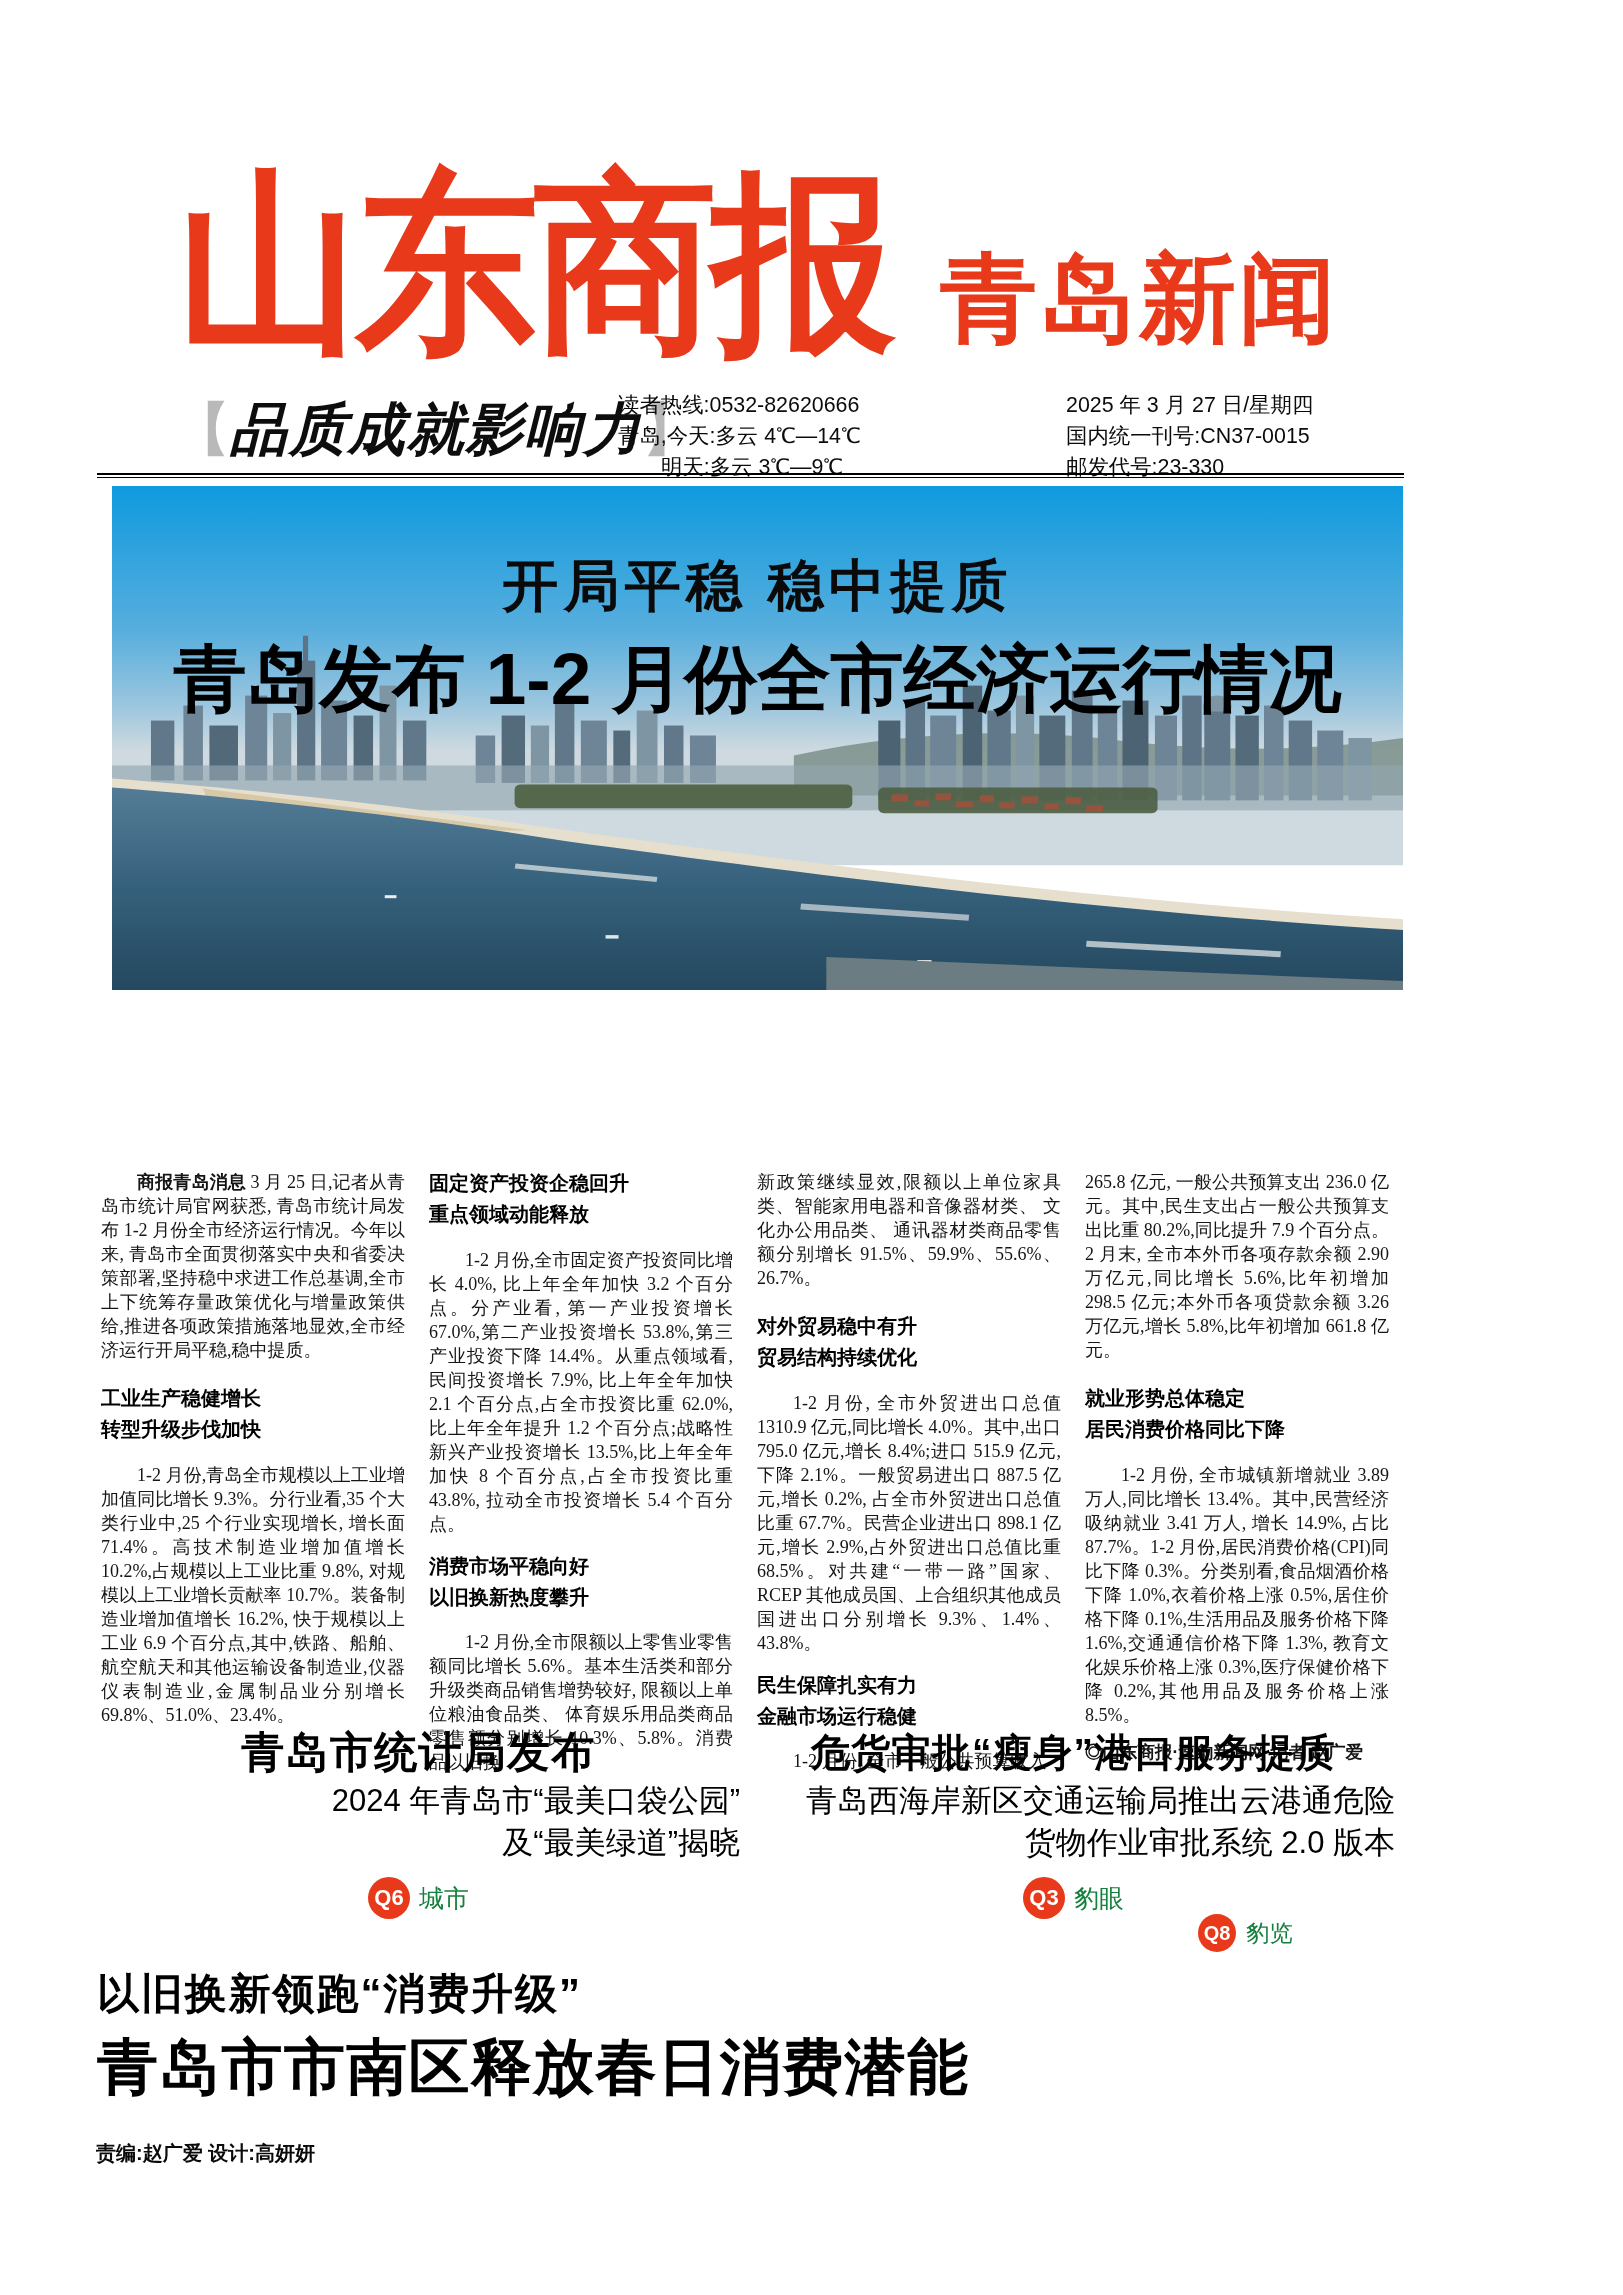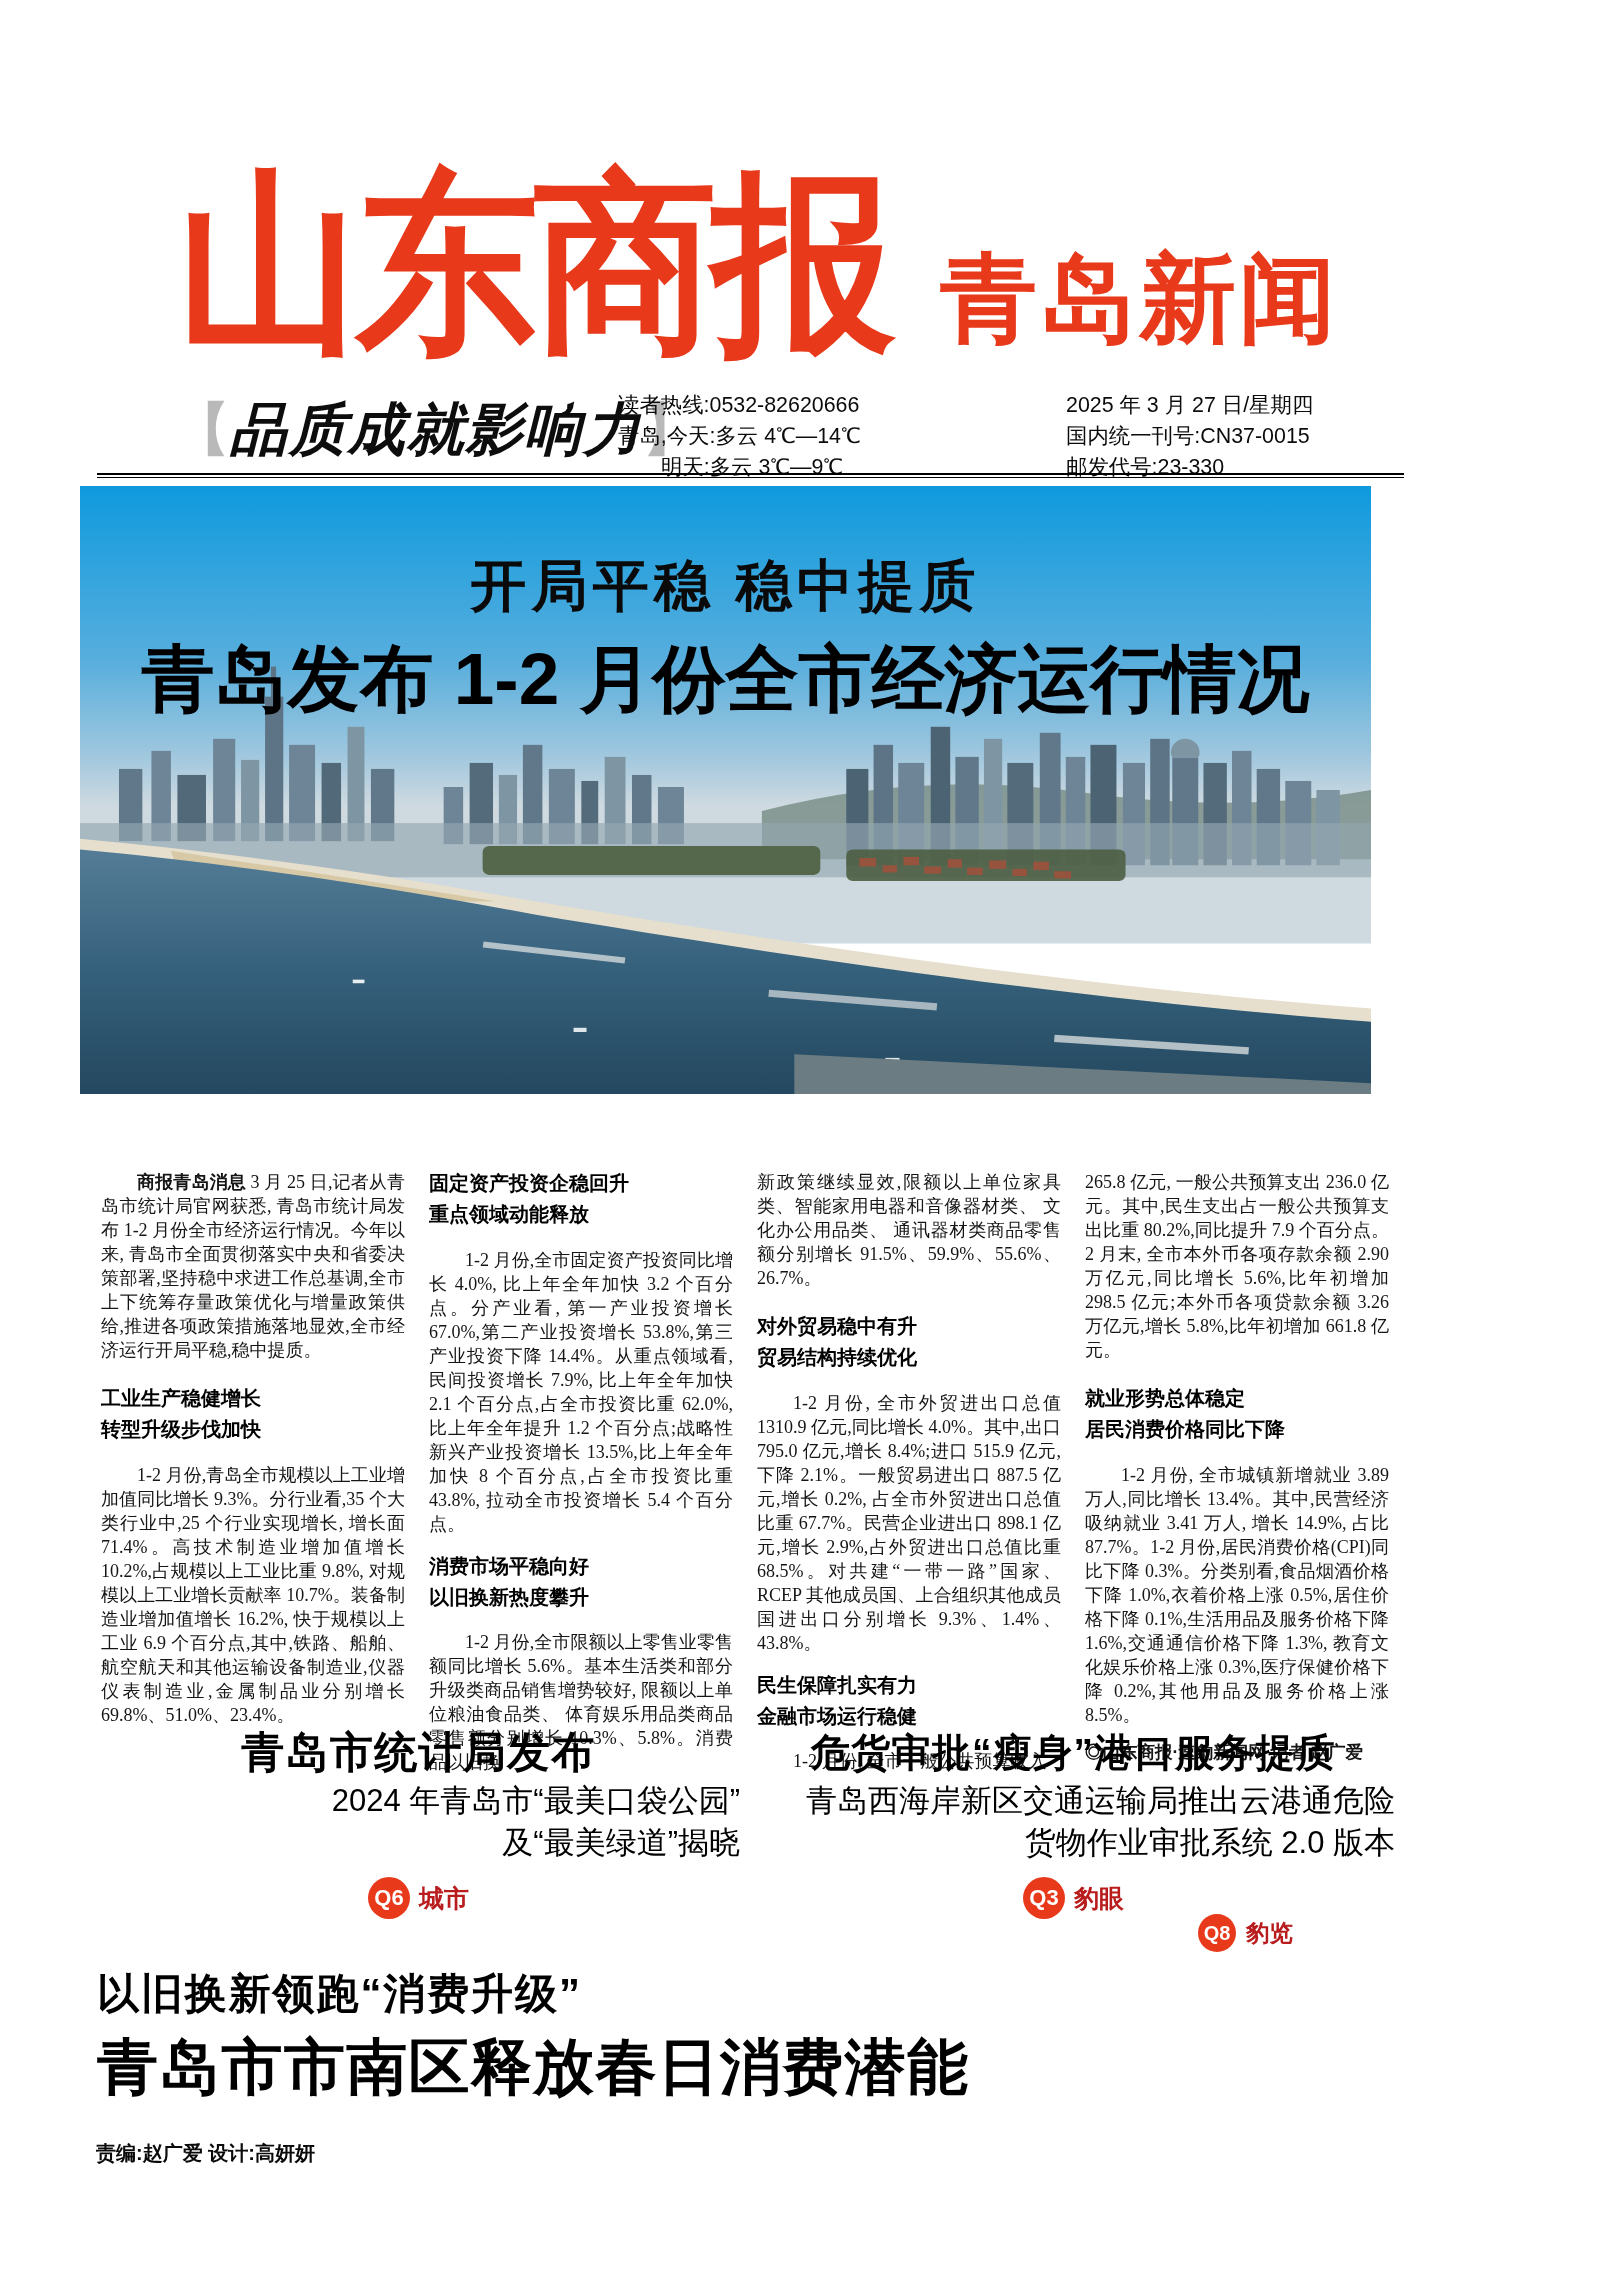--- a/index.html
+++ b/index.html
@@ -19,21 +19,21 @@
                   color:#0d0d0d; letter-spacing:1.9px; }
   .infoblock{ position:absolute; top:390px; font-size:21.4px; line-height:31px; font-weight:500; color:#0b0b0b; }
   .info-left{ left:618px; }
   .info-right{ left:1066px; }
   .info-left .l3{ padding-left:43px; }
 
   .rule{ position:absolute; left:97px; top:473px; width:1307px; height:4.5px;
          border-top:2.6px solid #000; border-bottom:1.3px solid #000; box-sizing:border-box; }
 
   
-  .photo{ position:absolute; left:80px; top:486px; width:1291px; height:608px; overflow:hidden; }
+  .photo{ position:absolute; left:112px; top:486px; width:1291px; height:504px; overflow:hidden; }
   .photo svg{ position:absolute; left:0; top:0; width:100%; height:100%; display:block; }
   .hero-kicker{ position:absolute; left:0; right:0; top:68px; text-align:center;
                 font-size:56px; line-height:1.15; font-weight:600; color:#0a0a0a; letter-spacing:5.2px; }
   .hero-headline{ position:absolute; left:0; right:0; top:149px; text-align:center;
                   font-size:73px; line-height:1.2; font-weight:900; color:#000; letter-spacing:0; }
 
   
   .col{ position:absolute; top:1166px; width:312px; text-align:justify;
         font-family:"Liberation Serif",serif; font-size:18px; line-height:24px; color:#151515; }
   .col p{ margin:4px; }
@@ -49,21 +49,21 @@
 
   
   .teaser{ position:absolute; top:1725px; width:643px; text-align:center; color:#000; }
   .teaser--left{ left:97px; } .teaser--right{ left:752px; }
   .teaser-title{ font-size:43px; line-height:55px; font-weight:900; letter-spacing:1.3px; }
   .teaser--right .teaser-title{ font-size:39px; }
   .teaser-line{ font-size:31px; line-height:42px; font-weight:500;text-align:right; }
   .badge-row{ margin-top:13px; display:flex; justify-content:center; align-items:center; gap:9px; }
   .badge{ width:42px; height:42px; border-radius:50%; background:var(--red); color:#fff;
           font-weight:700; font-size:22px; line-height:42px; text-align:center; flex:0 0 auto; }
-  .badge-label{ font-size:25px; font-weight:700; color:#b91c1c; }
+  .badge-label{ font-size:25px; font-weight:400; color:#15803d; }
 
   
   .bottom-block{ position:absolute; left:97px; top:1966px; width:1209px; text-align:left; color:#000; }
   .bottom-kicker{ font-size:42px; line-height:56px; font-weight:600; letter-spacing:1.9px; }
   .bottom-headline{ font-size:61px; line-height:74px; font-weight:900; letter-spacing:1.3px; margin-top:7.8px; }
   .badge-q8{ position:absolute; left:1198px; top:1914px; display:flex; align-items:center; gap:10px; }
   .badge-q8 .badge{ width:38px; height:38px; font-size:20px; line-height:38px; }
   .badge-q8 .badge-label{ font-size:23.4px; }
 
   .footer{ position:absolute; left:96px; top:2140px; font-size:20px; font-weight:700; color:#0a0a0a; }

